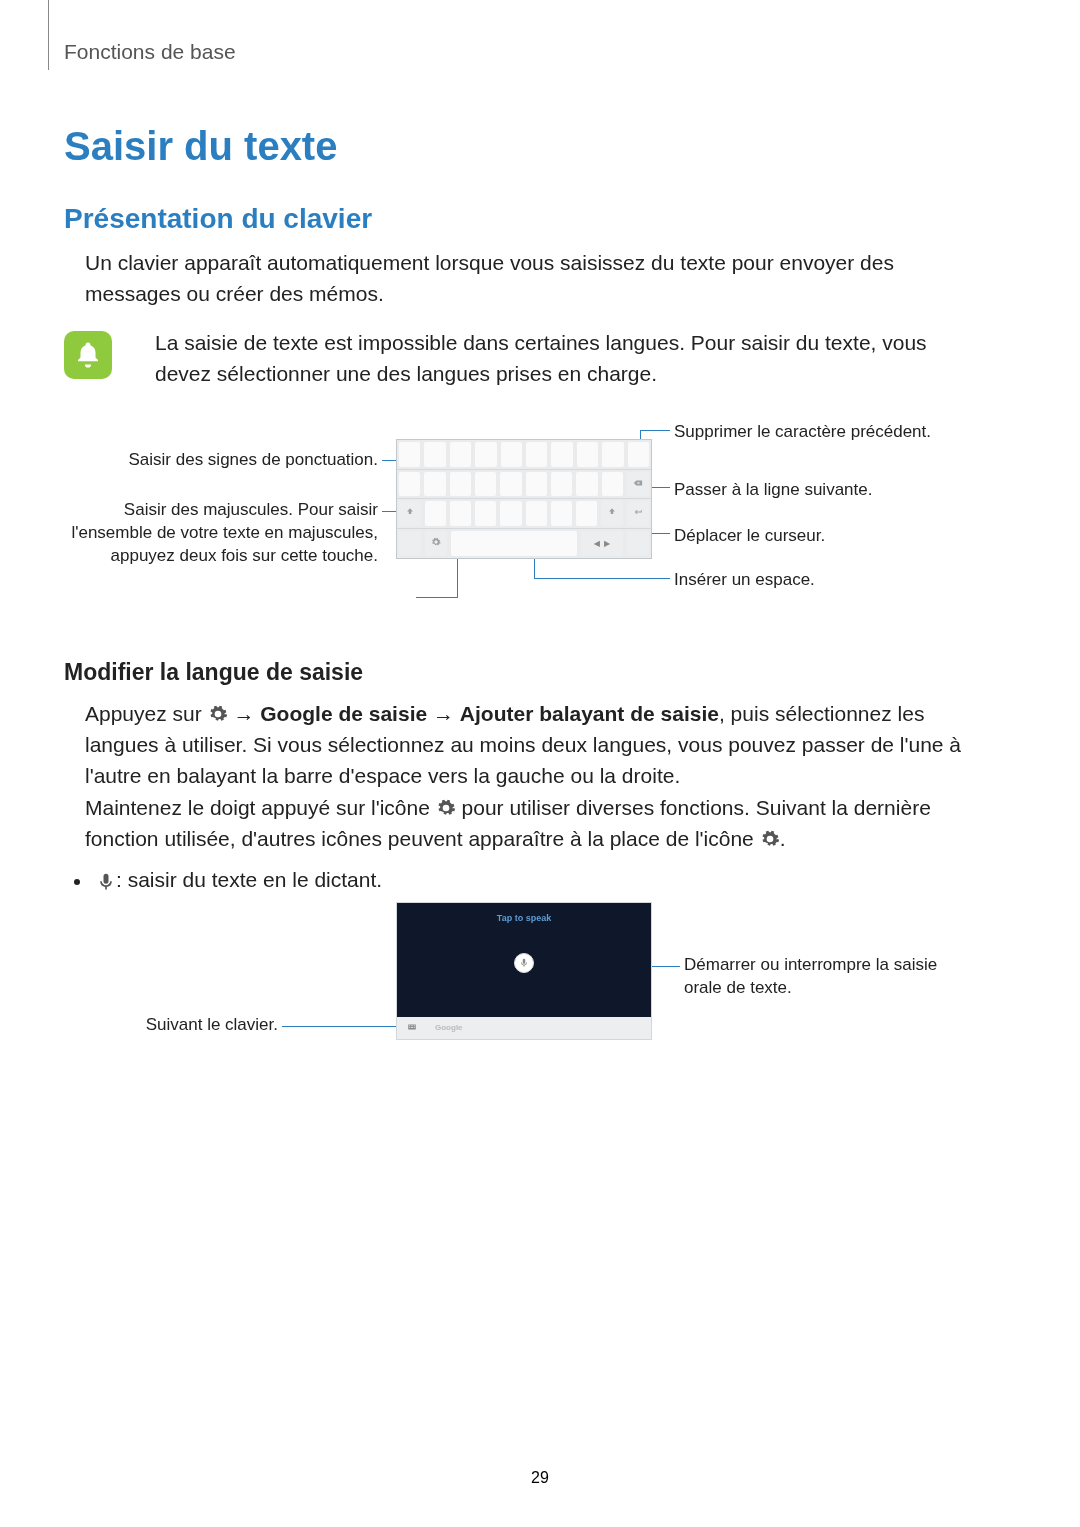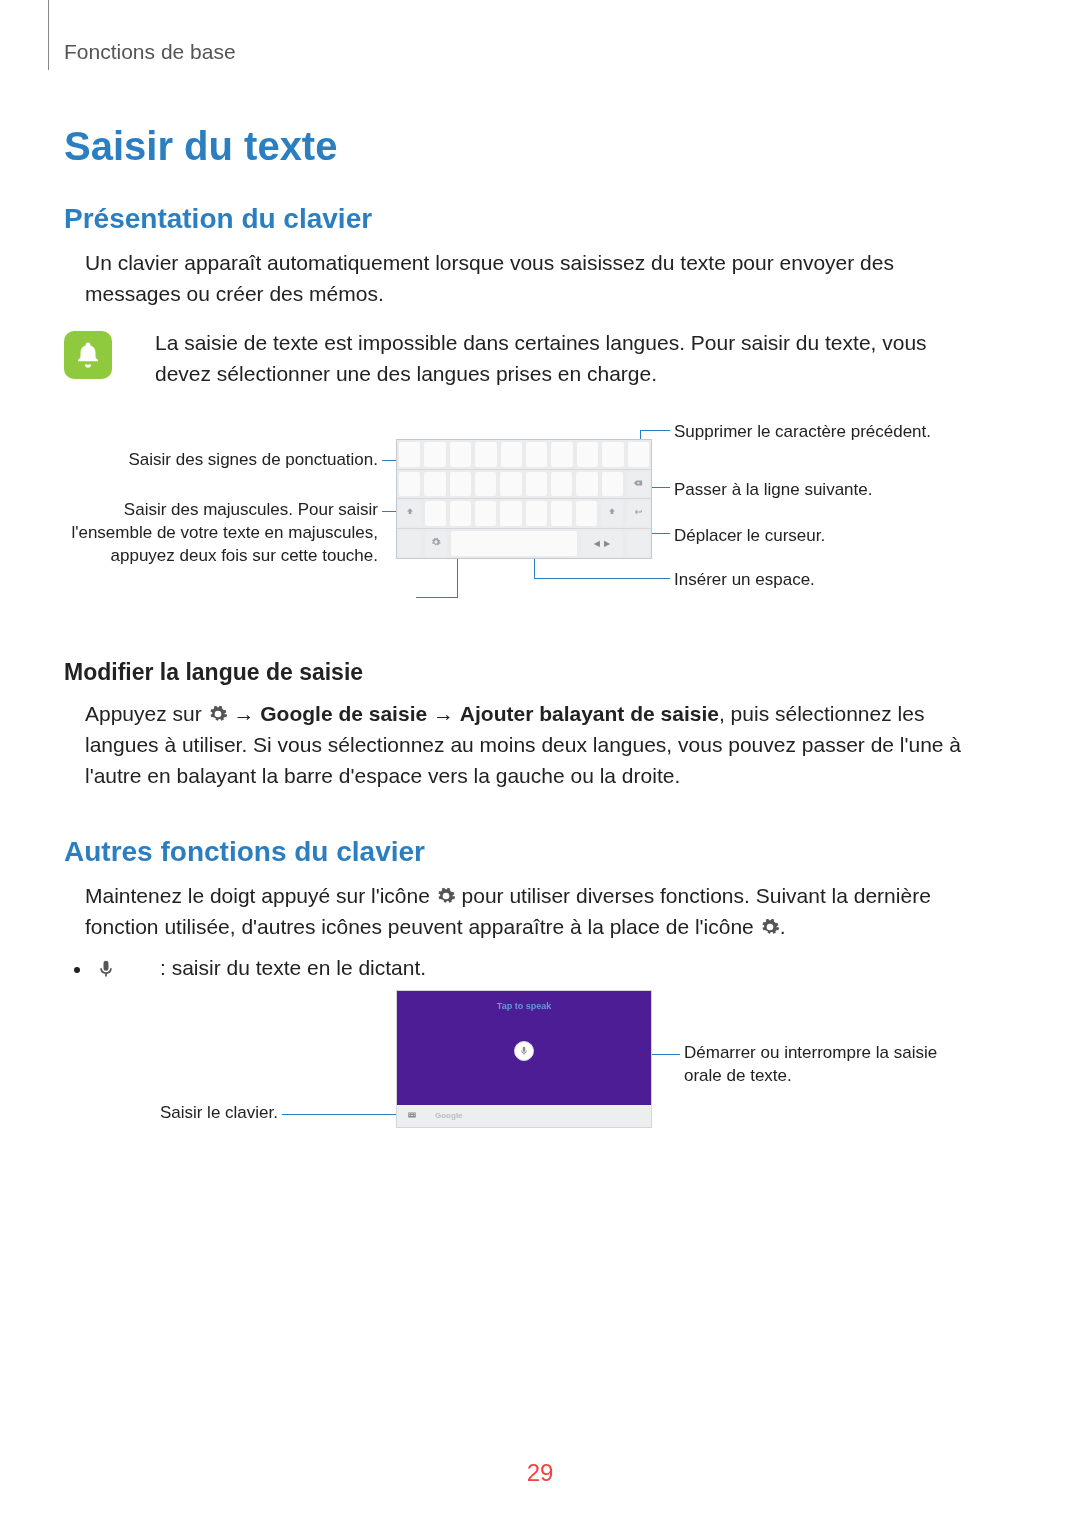--- a/index.html
+++ b/index.html
@@ -98,21 +98,21 @@
   .diagram2-wrap {
     position: relative;
     height: 160px;
     margin-top: 6px;
   }
   .voice-panel {
     position: absolute;
     left: 332px; top: 4px;
     width: 256px; height: 138px;
     border: 1px solid #d3d7da;
-    background: #4c1d95;
+    background: #0f172a;
   }
   .voice-tap {
     text-align:center;
     color:#5f9bd4;
     font-size:9px;
     font-weight:600;
     margin-top:10px;
   }
   .voice-mic {
     width:20px; height:20px;
@@ -132,21 +132,21 @@
   .voice-foot .g { color:#b8bcc0; font-weight:600; }
   .voice-foot svg { width:10px; height:10px; fill:#888; }
   .icon-inline {
     display:inline-block; width:20px; height:20px; vertical-align:-3px;
   }
   .icon-inline svg { width:100%; height:100%; fill:#555; }
   .bullet-row { display:flex; gap:16px; margin-top:14px; font-size:21px; }
   .bullet-dot { flex:0 0 6px; height:6px; background:#222; border-radius:50%; margin-top:11px; margin-left:10px; }
   .page-num {
     position:absolute; bottom:40px; left:0; right:0;
-    text-align:center; font-size:24px; color:#ef4444;
+    text-align:center; font-size:16px; color:#000000;
   }
 </style>
 </head>
 <body>
 
 <div class="vert-rule"></div>
 <div class="page">
   <div class="breadcrumb">Fonctions de base</div>
   <h1>Saisir du texte</h1>
 
@@ -254,41 +254,40 @@
     </div>
   </div>
 
   <h3>Modifier la langue de saisie</h3>
   <p>
     <span>Appuyez sur </span><span class="icon-inline"><svg viewBox="0 0 24 24">
           <path d="M12 8a4 4 0 100 8 4 4 0 000-8zm9 4l2 1-1 3-2-.5a7 7 0 01-1.5 1.5l.5 2-3 1-1-2h-2l-1 2-3-1 .5-2A7 7 0 016 15.5L4 16l-1-3 2-1v-2l-2-1 1-3 2 .5A7 7 0 017.5 5L7 3l3-1 1 2h2l1-2 3 1-.5 2A7 7 0 0119 7.5l2-.5 1 3-2 1v2z"></path>
         </svg></span><span> → </span><b>Google de saisie</b><span> → </span><b>Ajouter balayant de saisie</b><span>, puis sélectionnez les langues à utiliser. Si vous sélectionnez au moins deux langues, vous pouvez passer de l'une à l'autre en balayant la barre d'espace vers la gauche ou la droite.</span>
   </p>
 
-  <h2 style="margin-top:44px;">Autres fonctions du clavier</h2>
   <p>
     <span>Maintenez le doigt appuyé sur l'icône </span><span class="icon-inline"><svg viewBox="0 0 24 24">
           <path d="M12 8a4 4 0 100 8 4 4 0 000-8zm9 4l2 1-1 3-2-.5a7 7 0 01-1.5 1.5l.5 2-3 1-1-2h-2l-1 2-3-1 .5-2A7 7 0 016 15.5L4 16l-1-3 2-1v-2l-2-1 1-3 2 .5A7 7 0 017.5 5L7 3l3-1 1 2h2l1-2 3 1-.5 2A7 7 0 0119 7.5l2-.5 1 3-2 1v2z"></path>
         </svg></span><span> pour utiliser diverses fonctions. Suivant la dernière fonction utilisée, d'autres icônes peuvent apparaître à la place de l'icône </span><span class="icon-inline"><svg viewBox="0 0 24 24">
           <path d="M12 8a4 4 0 100 8 4 4 0 000-8zm9 4l2 1-1 3-2-.5a7 7 0 01-1.5 1.5l.5 2-3 1-1-2h-2l-1 2-3-1 .5-2A7 7 0 016 15.5L4 16l-1-3 2-1v-2l-2-1 1-3 2 .5A7 7 0 017.5 5L7 3l3-1 1 2h2l1-2 3 1-.5 2A7 7 0 0119 7.5l2-.5 1 3-2 1v2z"></path>
         </svg></span><span>.</span>
   </p>
 
   <div class="bullet-row">
     <div class="bullet-dot"></div>
-    <div style="display:flex; align-items:center;gap:44px;">
+    <div style="display:flex; align-items:flex-end;">
       <span class="icon-inline" style="margin-top:2px;"><svg viewBox="0 0 24 24">
             <path d="M12 14a3 3 0 003-3V5a3 3 0 10-6 0v6a3 3 0 003 3zm5-3a5 5 0 01-10 0H5a7 7 0 006 6.9V21h2v-3.1A7 7 0 0019 11h-2z"></path>
           </svg></span>
       <span> : saisir du texte en le dictant.</span>
     </div>
   </div>
 
   <div class="diagram2-wrap">
-    <div class="callout left" style="left:40px; top:116px; width:174px;">Saisir le clavier.</div>
+    <div class="callout left" style="left:40px; top:116px; width:174px;">Suivant le clavier.</div>
     <div class="callout" style="left:620px; top:56px; width:270px;">Démarrer ou interrompre la saisie orale de texte.</div>
 
     <div class="lead-line lead-h" style="left:218px; top:128px; width:132px;"></div>
     <div class="lead-line lead-h" style="left:468px; top:68px; width:148px;"></div>
 
     <div class="voice-panel">
       <div class="voice-tap">Tap to speak</div>
       <div class="voice-mic">
           <svg viewBox="0 0 24 24">
             <path d="M12 14a3 3 0 003-3V5a3 3 0 10-6 0v6a3 3 0 003 3zm5-3a5 5 0 01-10 0H5a7 7 0 006 6.9V21h2v-3.1A7 7 0 0019 11h-2z"></path>

